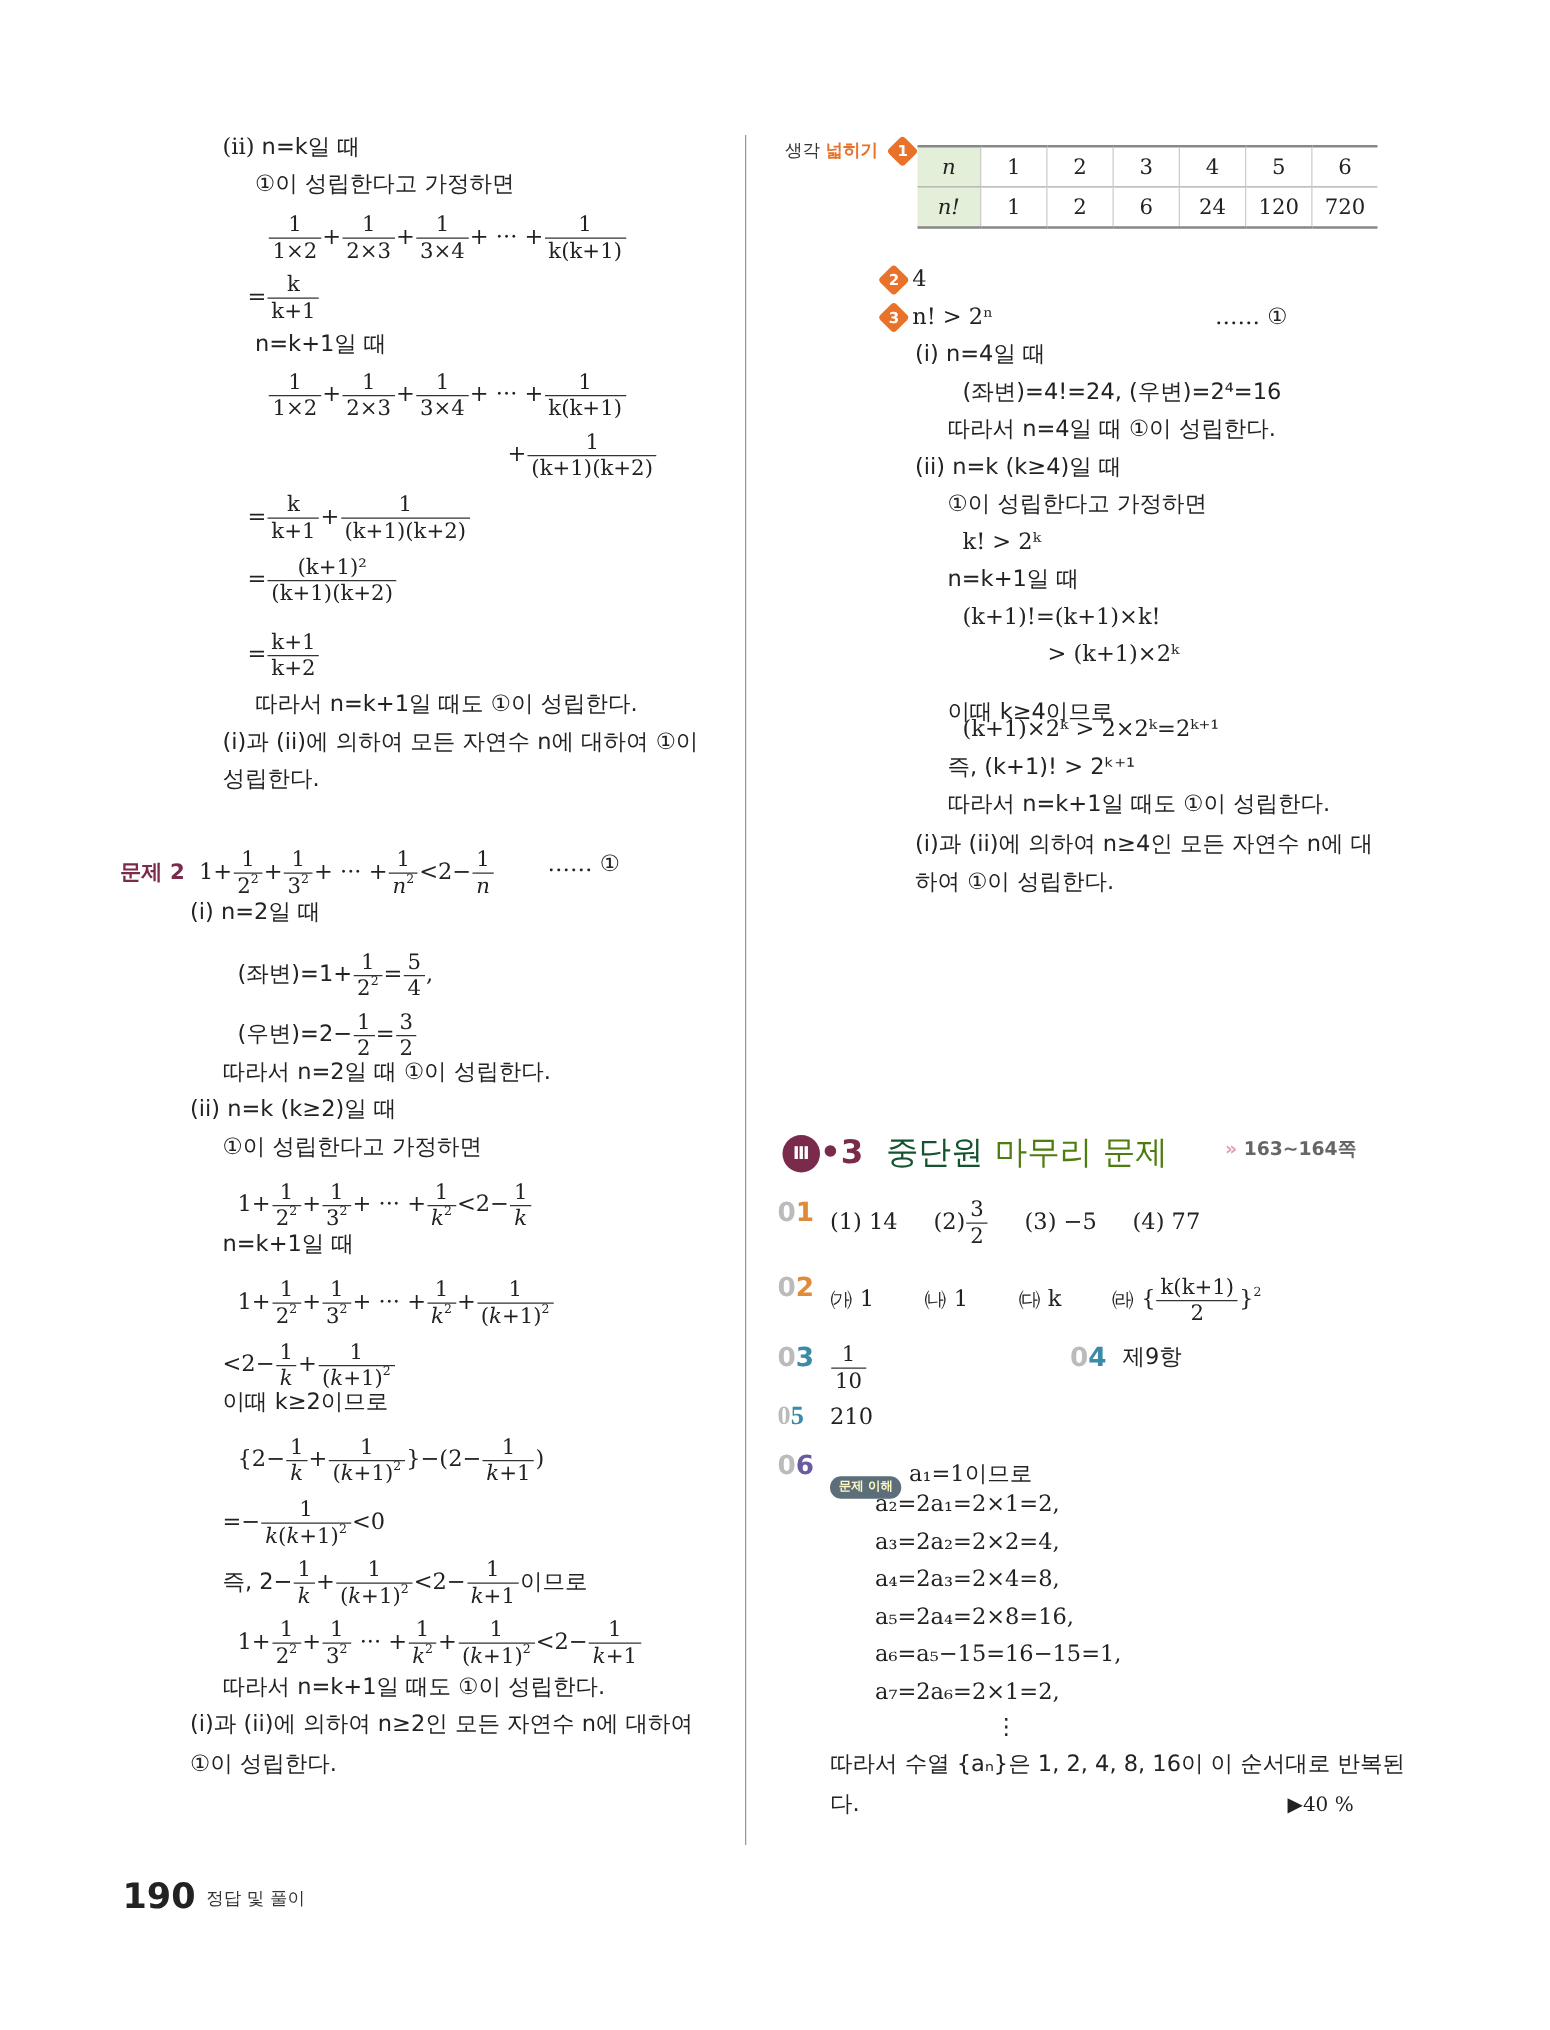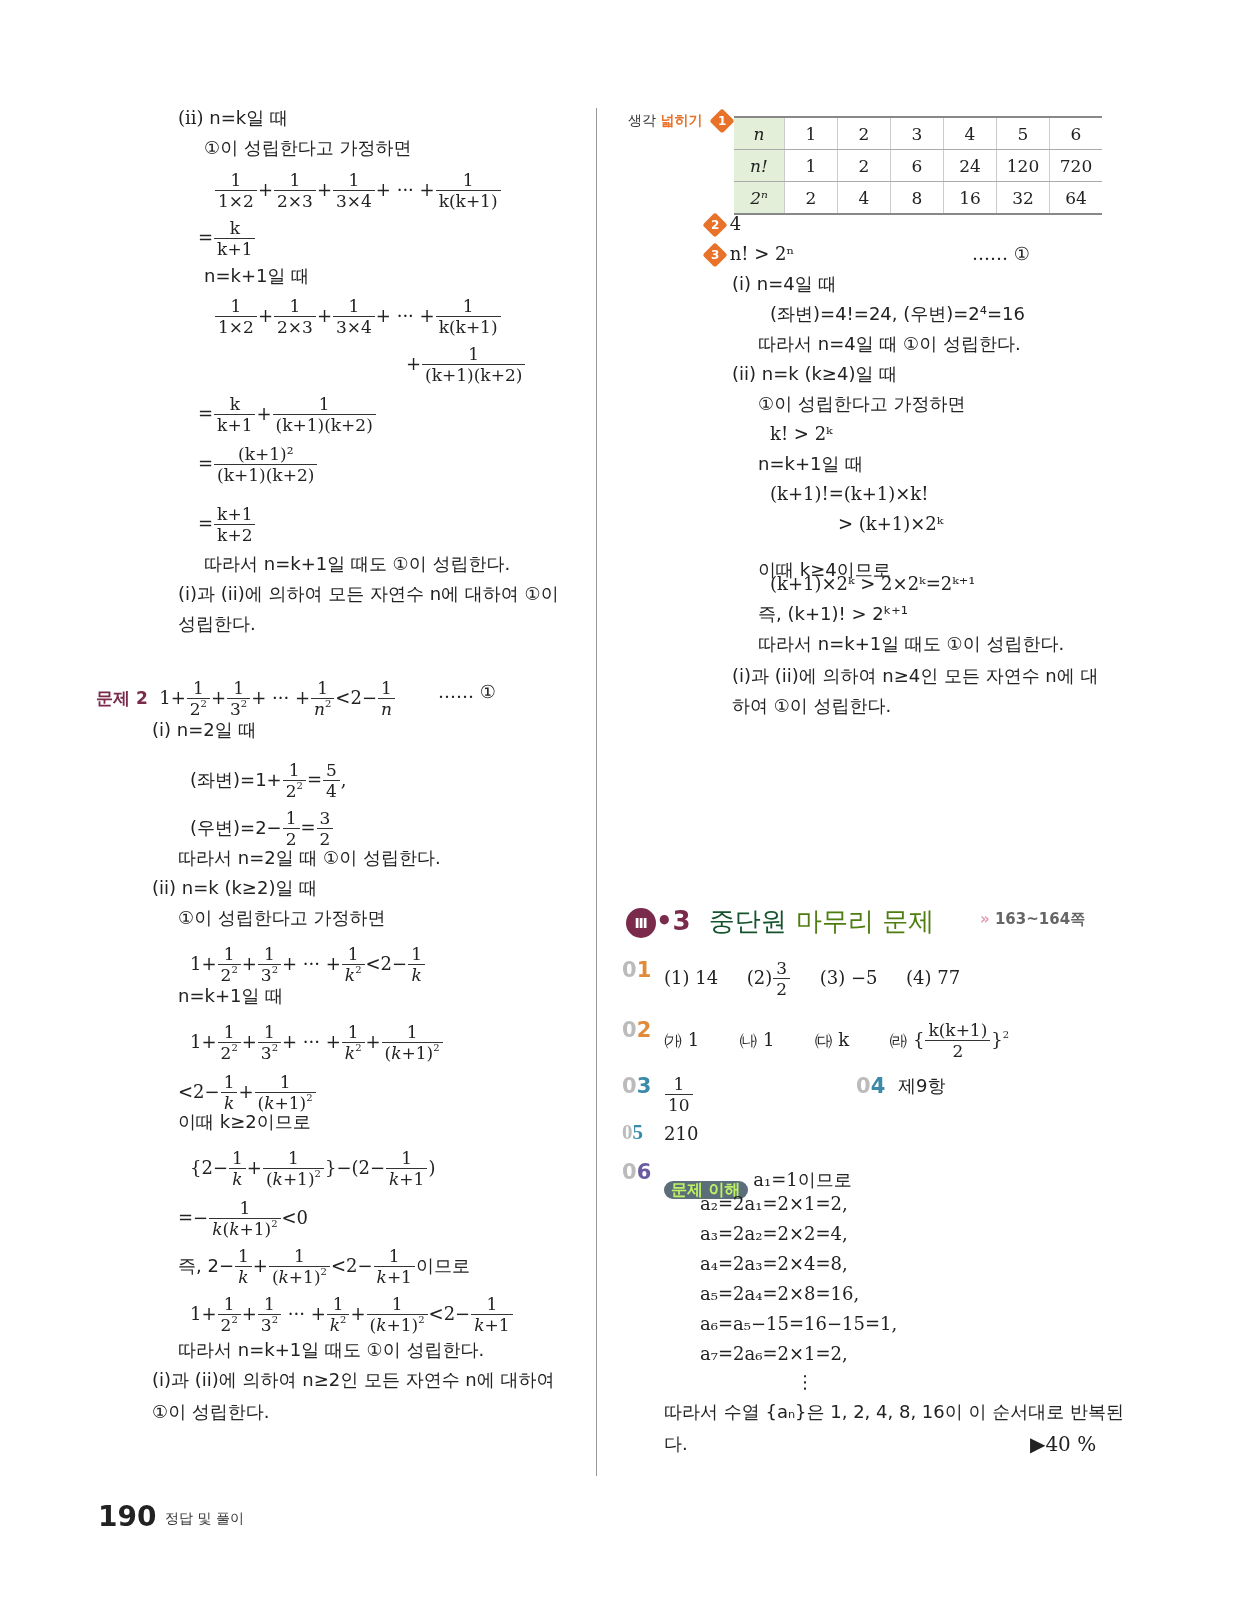--- a/index.html
+++ b/index.html
@@ -26,21 +26,21 @@
   table.nt td.hd { background:#e3efd9; width:48px; border-left:none; font-style:italic; }
   .sec-title { position:absolute; left:626px; top:904px; font-family:"DejaVu Sans", sans-serif; font-size:26px; font-weight:bold; white-space:nowrap; }
   .roman-badge { display:inline-block; width:30px; height:30px; border-radius:50%; background:#7a2a4a; color:#fff; font-size:14px; text-align:center; line-height:30px; vertical-align:middle; }
   .sec-title .dot { color:#7a2a4a; }
   .sec-title .pink { color:#14532d; font-weight:normal; }
   .sec-title .blk { color:#4d7c0f; font-weight:normal; }
   .page-ref { position:absolute; left:980px; top:910px; font-family:"DejaVu Sans", sans-serif; font-size:15px; font-weight:bold; color:#666; }
   .page-ref .arr { color:#e0a0b0; }
   .qn { position:absolute; font-family:"DejaVu Sans", sans-serif; font-size:21px; font-weight:bold; }
   .qn .g { color:#bbb; }
-  .tag-understand { display:inline-block; background:#5b6e7a; color:#bef264; border-radius:10px; padding:0 7px; font-size:16px; font-family:"DejaVu Sans", sans-serif; font-weight:bold; line-height:18px; vertical-align:middle;margin-top:19px; }
+  .tag-understand { display:inline-block; background:#5b6e7a; color:#fef9c3; border-radius:10px; padding:0 7px; font-size:10px; font-family:"DejaVu Sans", sans-serif; font-weight:bold; line-height:18px; vertical-align:middle;margin-top:19px; }
   .footer-num { position:absolute; left:98px; top:1500px; font-family:"DejaVu Sans", sans-serif; font-size:28px; font-weight:bold; color:#222; }
   .footer-label { position:absolute; left:165px; top:1510px; font-family:"DejaVu Sans", sans-serif; font-size:14px; color:#333; }
 </style>
 </head>
 <body>
 
 <div class="col-divider"></div>
 
 <div>
   <div class="ln" style="left:178px;top:106px;">
@@ -138,29 +138,20 @@
     </tr>
     <tr>
       <td class="hd">n!</td>
       <td>1</td>
           <td>2</td>
           <td>6</td>
       <td>24</td>
           <td>120</td>
           <td>720</td>
     </tr>
-    <tr>
-      <td class="hd">2ⁿ</td>
-      <td>2</td>
-          <td>4</td>
-          <td>8</td>
-      <td>16</td>
-          <td>32</td>
-          <td>64</td>
-    </tr>
   </tbody>
     </table>
 
   <div class="ln" style="left:706px;top:212px;">
     <span class="badge-num"><span>2</span></span>
     <span>4</span>
   </div>
   <div class="ln" style="left:706px;top:242px;">
     <span class="badge-num"><span>3</span></span>
     <span>n! &gt; 2ⁿ</span>
@@ -224,17 +215,17 @@
   </div>
   <div class="ln" style="left:700px;top:1192px;">a₂=2a₁=2×1=2,</div>
   <div class="ln" style="left:700px;top:1222px;">a₃=2a₂=2×2=4,</div>
   <div class="ln" style="left:700px;top:1252px;">a₄=2a₃=2×4=8,</div>
   <div class="ln" style="left:700px;top:1282px;">a₅=2a₄=2×8=16,</div>
   <div class="ln" style="left:700px;top:1312px;text-align:right;">a₆=a₅−15=16−15=1,</div>
   <div class="ln" style="left:700px;top:1342px;">a₇=2a₆=2×1=2,</div>
   <div class="ln" style="left:796px;top:1370px;">⋮</div>
   <div class="ln k" style="left:664px;top:1400px;">따라서 수열 {aₙ}은 1, 2, 4, 8, 16이 이 순서대로 반복된</div>
   <div class="ln k" style="left:664px;top:1432px;">다.</div>
-  <div class="ln" style="left:1030px;top:1432px;font-size:20px;">▶40 %</div>
+  <div class="ln" style="left:1030px;top:1432px;font-size:16px;">▶40 %</div>
 </div>
 
 <div class="footer-num">190</div>
 <div class="footer-label">정답 및 풀이</div>
 
 </body></html>

